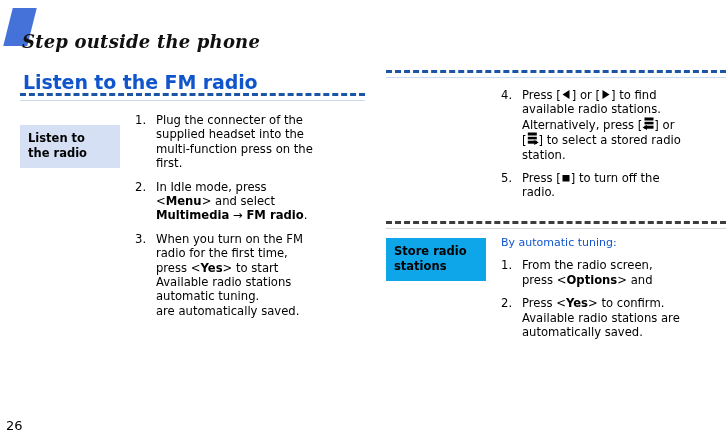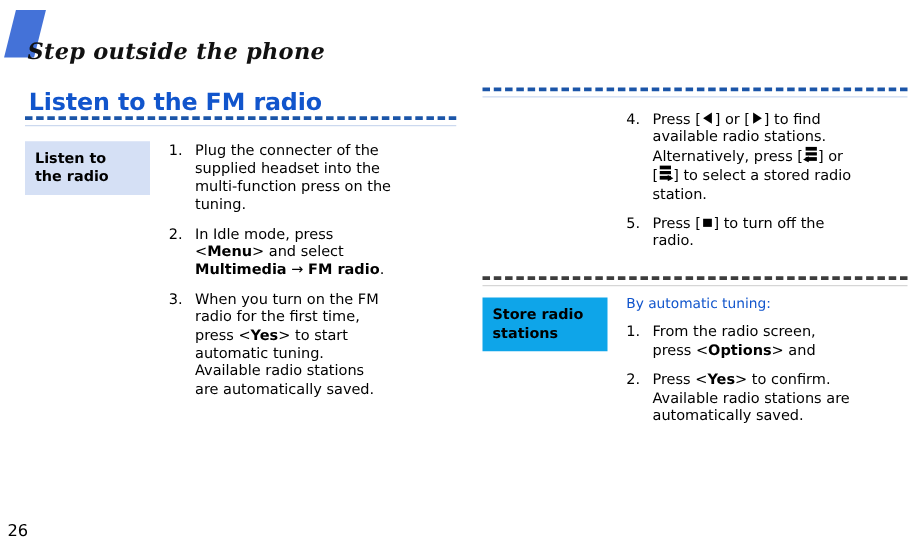--- a/index.html
+++ b/index.html
@@ -75,21 +75,21 @@
   .sec-label {
     position: absolute;
     font-size: 11.5px;
     font-weight: bold;
     line-height: 15px;
     padding: 6px 8px 7px 8px;
     box-sizing: border-box;
     width: 100px;
     color: #000;
   }
-  .sec-label.blue { background: #d5e0f5; }
+  .sec-label.blue { background: #d5e0f5; margin-top: 12px; }
   .sec-label.gray { background: #0ea5e9; }
 
   .sec-body {
     position: absolute;
     font-size: 11.6px;
     line-height: 14.4px;
   }
 
   
   ol.steps {
@@ -155,37 +155,37 @@
   </div>
 
   <div class="sec-body" style="left:115px; top:113px; width:215px;">
     <ol class="steps">
 
       <li>
         <span class="num">1.</span>
         <span class="sub-line">Plug the connecter of the</span>
         <span class="sub-line">supplied headset into the</span>
         <span class="sub-line">multi-function press on the</span>
-        <span class="sub-line">tuning.</span>
+        <span class="sub-line">first.</span>
       </li>
 
       <li>
         <span class="num">2.</span>
         <span class="sub-line">In Idle mode, press</span>
         <span class="sub-line"><span>&lt;</span><b>Menu</b><span>&gt; and select</span></span>
         <span class="sub-line"><b>Multimedia</b> <span>→</span> <b>FM radio</b><span>.</span></span>
       </li>
 
       <li>
         <span class="num">3.</span>
         <span class="sub-line">When you turn on the FM</span>
         <span class="sub-line">radio for the first time,</span>
         <span class="sub-line"><span>press &lt;</span><b>Yes</b><span>&gt; to start</span></span>
+        <span class="sub-line">Available radio stations</span>
         <span class="sub-line">automatic tuning.</span>
-        <span class="sub-line">Available radio stations</span>
         <span class="sub-line">are automatically saved.</span>
       </li>
 
     </ol>
   </div>
 </div>
 
 <div class="column" id="column-right">
 
   <div class="sec-body" style="left:115px; top:88px; width:225px;">

